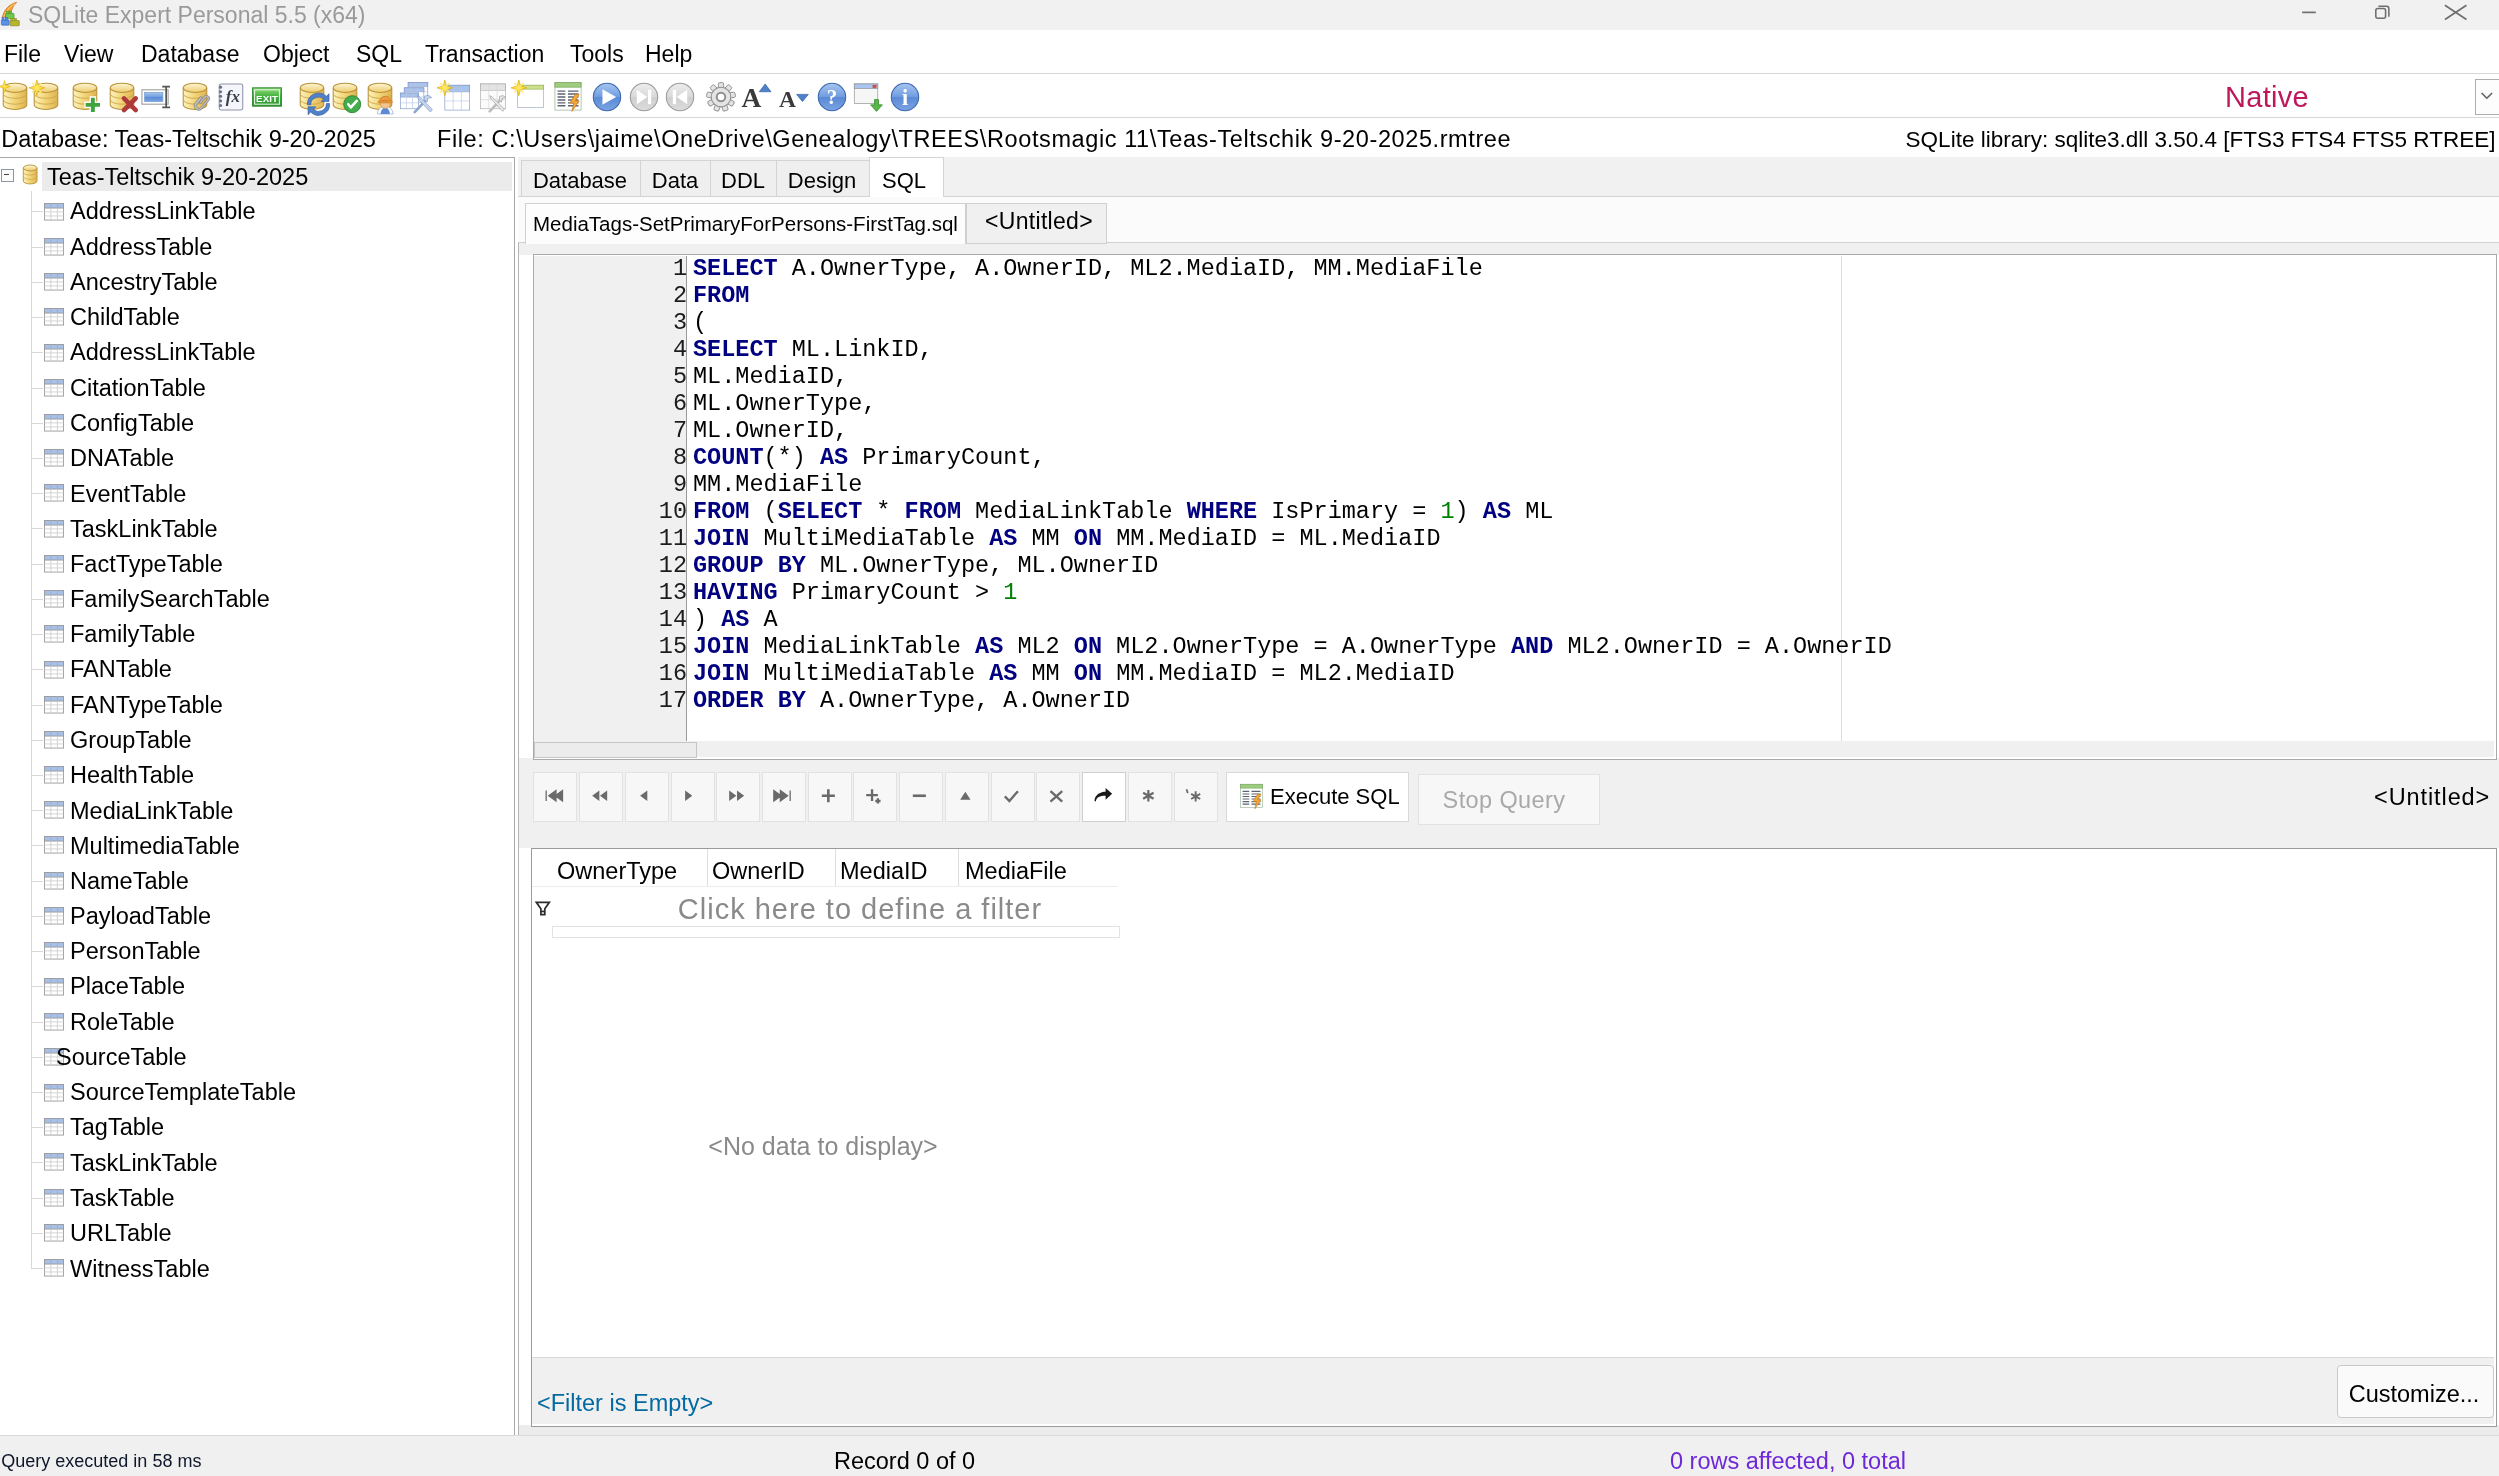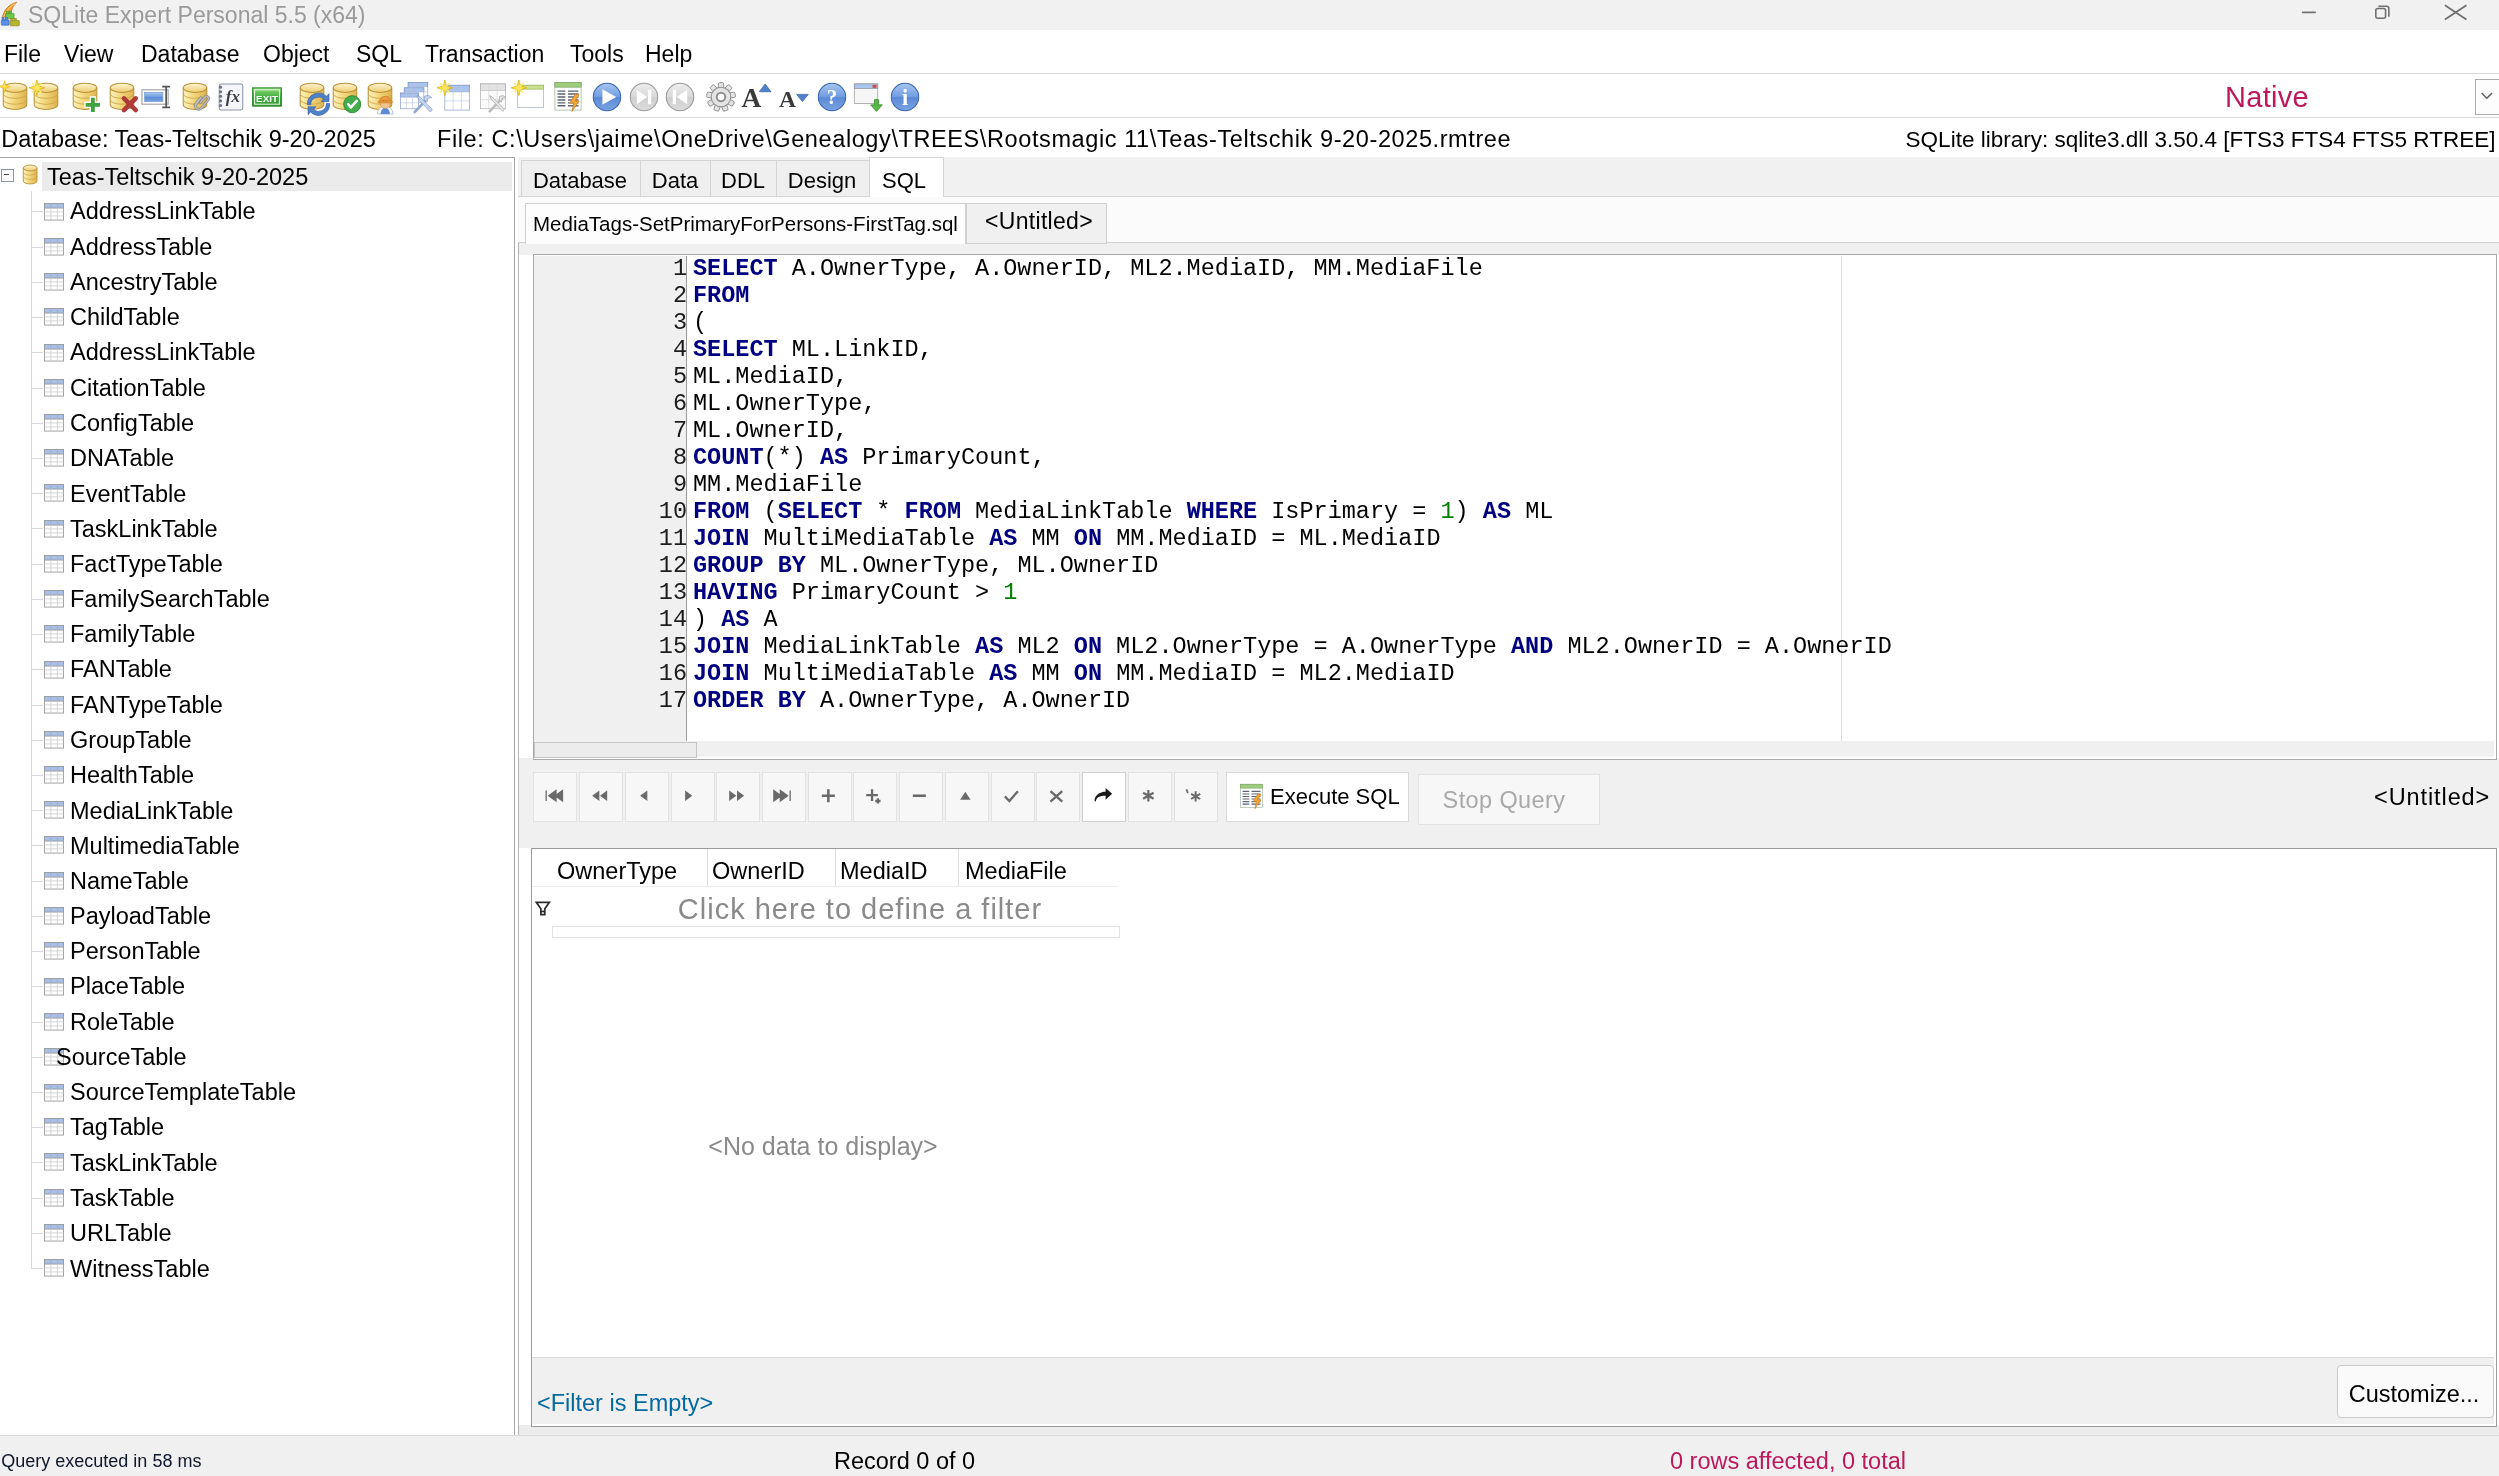--- a/index.html
+++ b/index.html
@@ -684,13 +684,13 @@
 <div class="t" style="top:893px;font-size:29px;line-height:32px;color:#8a8a8a;letter-spacing:1px;left:860px;transform:translateX(-50%);">Click here to define a filter</div>
 <div class="abs" style="left:552px;top:926px;width:566px;height:9.8px;background:#ffffff;border:1px solid #e3e3e3;"></div>
 <div class="t" style="top:1132px;font-size:25px;line-height:28px;color:#8a8a8a;left:823px;transform:translateX(-50%);">&lt;No data to display&gt;</div>
 <div class="abs" style="left:532px;top:1357px;width:1962px;height:66px;background:#f0f0f0;border-top:1px solid #d9d9d9;"></div>
 <div class="t" style="top:1379px;font-size:23.5px;line-height:26px;color:#0369a1;left:537px;margin-top:11px;">&lt;Filter is Empty&gt;</div>
 <div class="abs" style="left:2337px;top:1365px;width:155px;height:51px;background:#fafafa;border:1px solid #c9c9c9;border-radius:3.9px;"></div>
 <div class="t" style="top:1381px;font-size:23.5px;line-height:26px;color:#000;left:2414px;transform:translateX(-50%);">Customize...</div>
 <div class="abs" style="left:0px;top:1435px;width:2500px;height:42px;background:#f0f0f0;border-top:1px solid #dadada;"></div>
 <div class="t" style="top:1448px;font-size:18px;line-height:26px;color:#0f172a;left:1.3px;">Query executed in 58 ms</div>
 <div class="t" style="top:1448px;font-size:23.5px;line-height:26px;color:#000;left:834px;">Record 0 of 0</div>
-<div class="t" style="top:1448px;font-size:23.5px;line-height:26px;color:#be185d;left:1670px;">0 rows affected, 0 total</div>
+<div class="t" style="top:1448px;font-size:23.5px;line-height:26px;color:#6d28d9;left:1670px;">0 rows affected, 0 total</div>
 
 </body></html>

